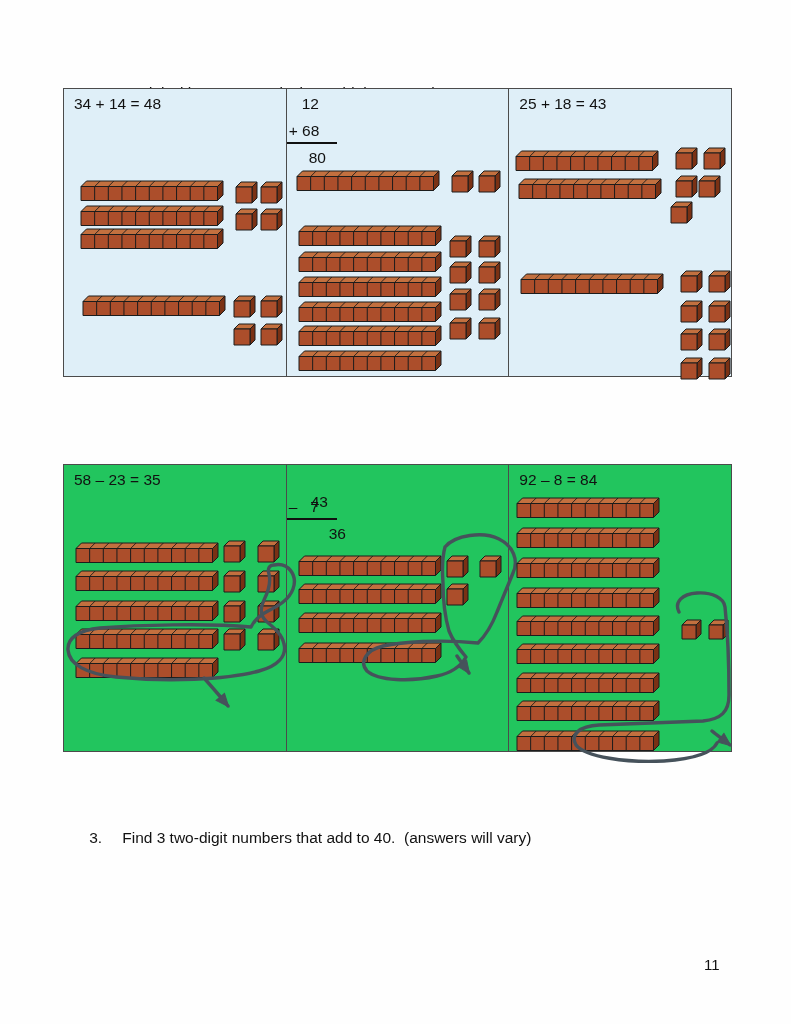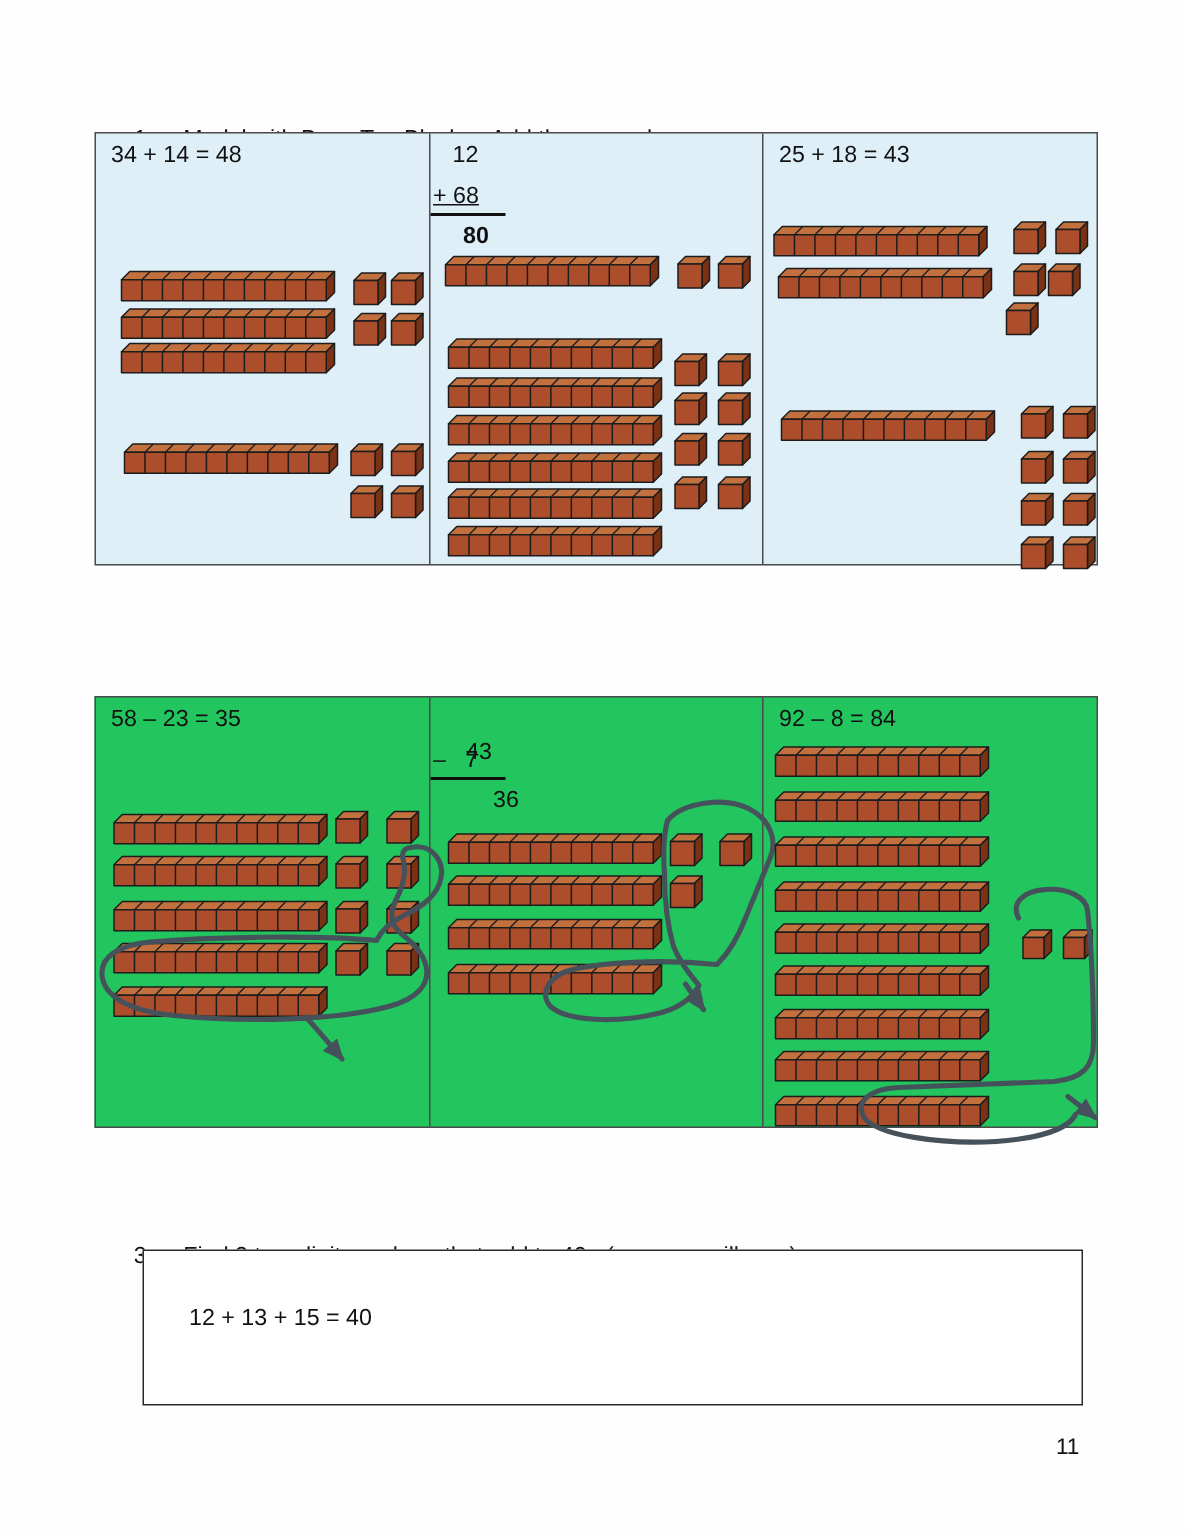--- a/index.html
+++ b/index.html
@@ -171,22 +171,22 @@
           </g>
           <g>
             <polygon points="197,240 202,235 218,235 213,240" fill="#c3703f" stroke="#1c1c1c" stroke-width="1" stroke-linejoin="round"></polygon>
             <polygon points="213,240 218,235 218,251 213,256" fill="#7a3114" stroke="#1c1c1c" stroke-width="1" stroke-linejoin="round"></polygon>
             <rect x="197" y="240" width="16" height="16" fill="#ac4e2b" stroke="#1c1c1c" stroke-width="1" stroke-linejoin="round"></rect>
           </g>
         </svg>
       </div>
       <div class="panel">
         <div class="veq-line" style="left: 15px; top: 6px;">12</div>
-        <div class="veq-line" style="left: 2px; top: 33px; text-decoration: underline;">+ 68</div>
-        <div class="veq-line" style="left: 22px; top: 60px; font-weight: bold;">80</div>
+        <div class="veq-line" style="left: 2px; top: 33px;">+ 68</div>
+        <div class="veq-line" style="left: 22px; top: 60px;">80</div>
         <div class="veq-rule" style="left: 0px; top: 53px; width: 50px;"></div>
         <svg width="223" height="289" viewBox="0 0 223 289">
           <g>
             <polygon points="10,87.5 15.5,82 152,82 146.5,87.5" fill="#c3703f" stroke="#1c1c1c" stroke-width="1" stroke-linejoin="round"></polygon>
             <polygon points="146.5,87.5 152,82 152,96 146.5,101.5" fill="#7a3114" stroke="#1c1c1c" stroke-width="1" stroke-linejoin="round"></polygon>
             <rect x="10" y="87.5" width="136.5" height="14" fill="#ac4e2b" stroke="#1c1c1c" stroke-width="1" stroke-linejoin="round"></rect>
             <line x1="23.65" y1="87.5" x2="23.65" y2="101.5" stroke="#1c1c1c" stroke-width="1"></line>
             <line x1="23.65" y1="87.5" x2="29.15" y2="82" stroke="#1c1c1c" stroke-width="0.9"></line>
             <line x1="37.3" y1="87.5" x2="37.3" y2="101.5" stroke="#1c1c1c" stroke-width="1"></line>
             <line x1="37.3" y1="87.5" x2="42.8" y2="82" stroke="#1c1c1c" stroke-width="0.9"></line>
@@ -1044,18 +1044,15 @@
             <path d="M 170 147 C 165 137 173 129 188 128 C 203 127 215 133 216 142 C 219 170 220 202 220 230 C 220 247 212 254 194 256 L 90 260 C 70 261 61 270 67 280 C 76 292 118 298 155 296 C 183 294 203 288 208 278 M 203 266 C 209 271 215 275 221 280" fill="none" stroke="#46525b" stroke-width="3.4" stroke-linecap="round" stroke-linejoin="round"></path>
             <path d="M 1 0 L -12 -5.5 L -12 5.5 Z" fill="#46525b" stroke="#46525b" transform="translate(221,280) rotate(38)"></path>
           </g>
         </svg>
       </div>
     </div>
 
   <div class="heading" style="top:811px">
     <span class="qnum">3.</span><span class="qtext">Find 3 two-digit numbers that add to 40.  (answers will vary)</span>
   </div>
-  <div class="answer-box">
-    <div class="answer-text">12 + 13 + 15 = 40</div>
-  </div>
 
   <div class="page-number">11</div>
 </div>
 
 </body></html>

